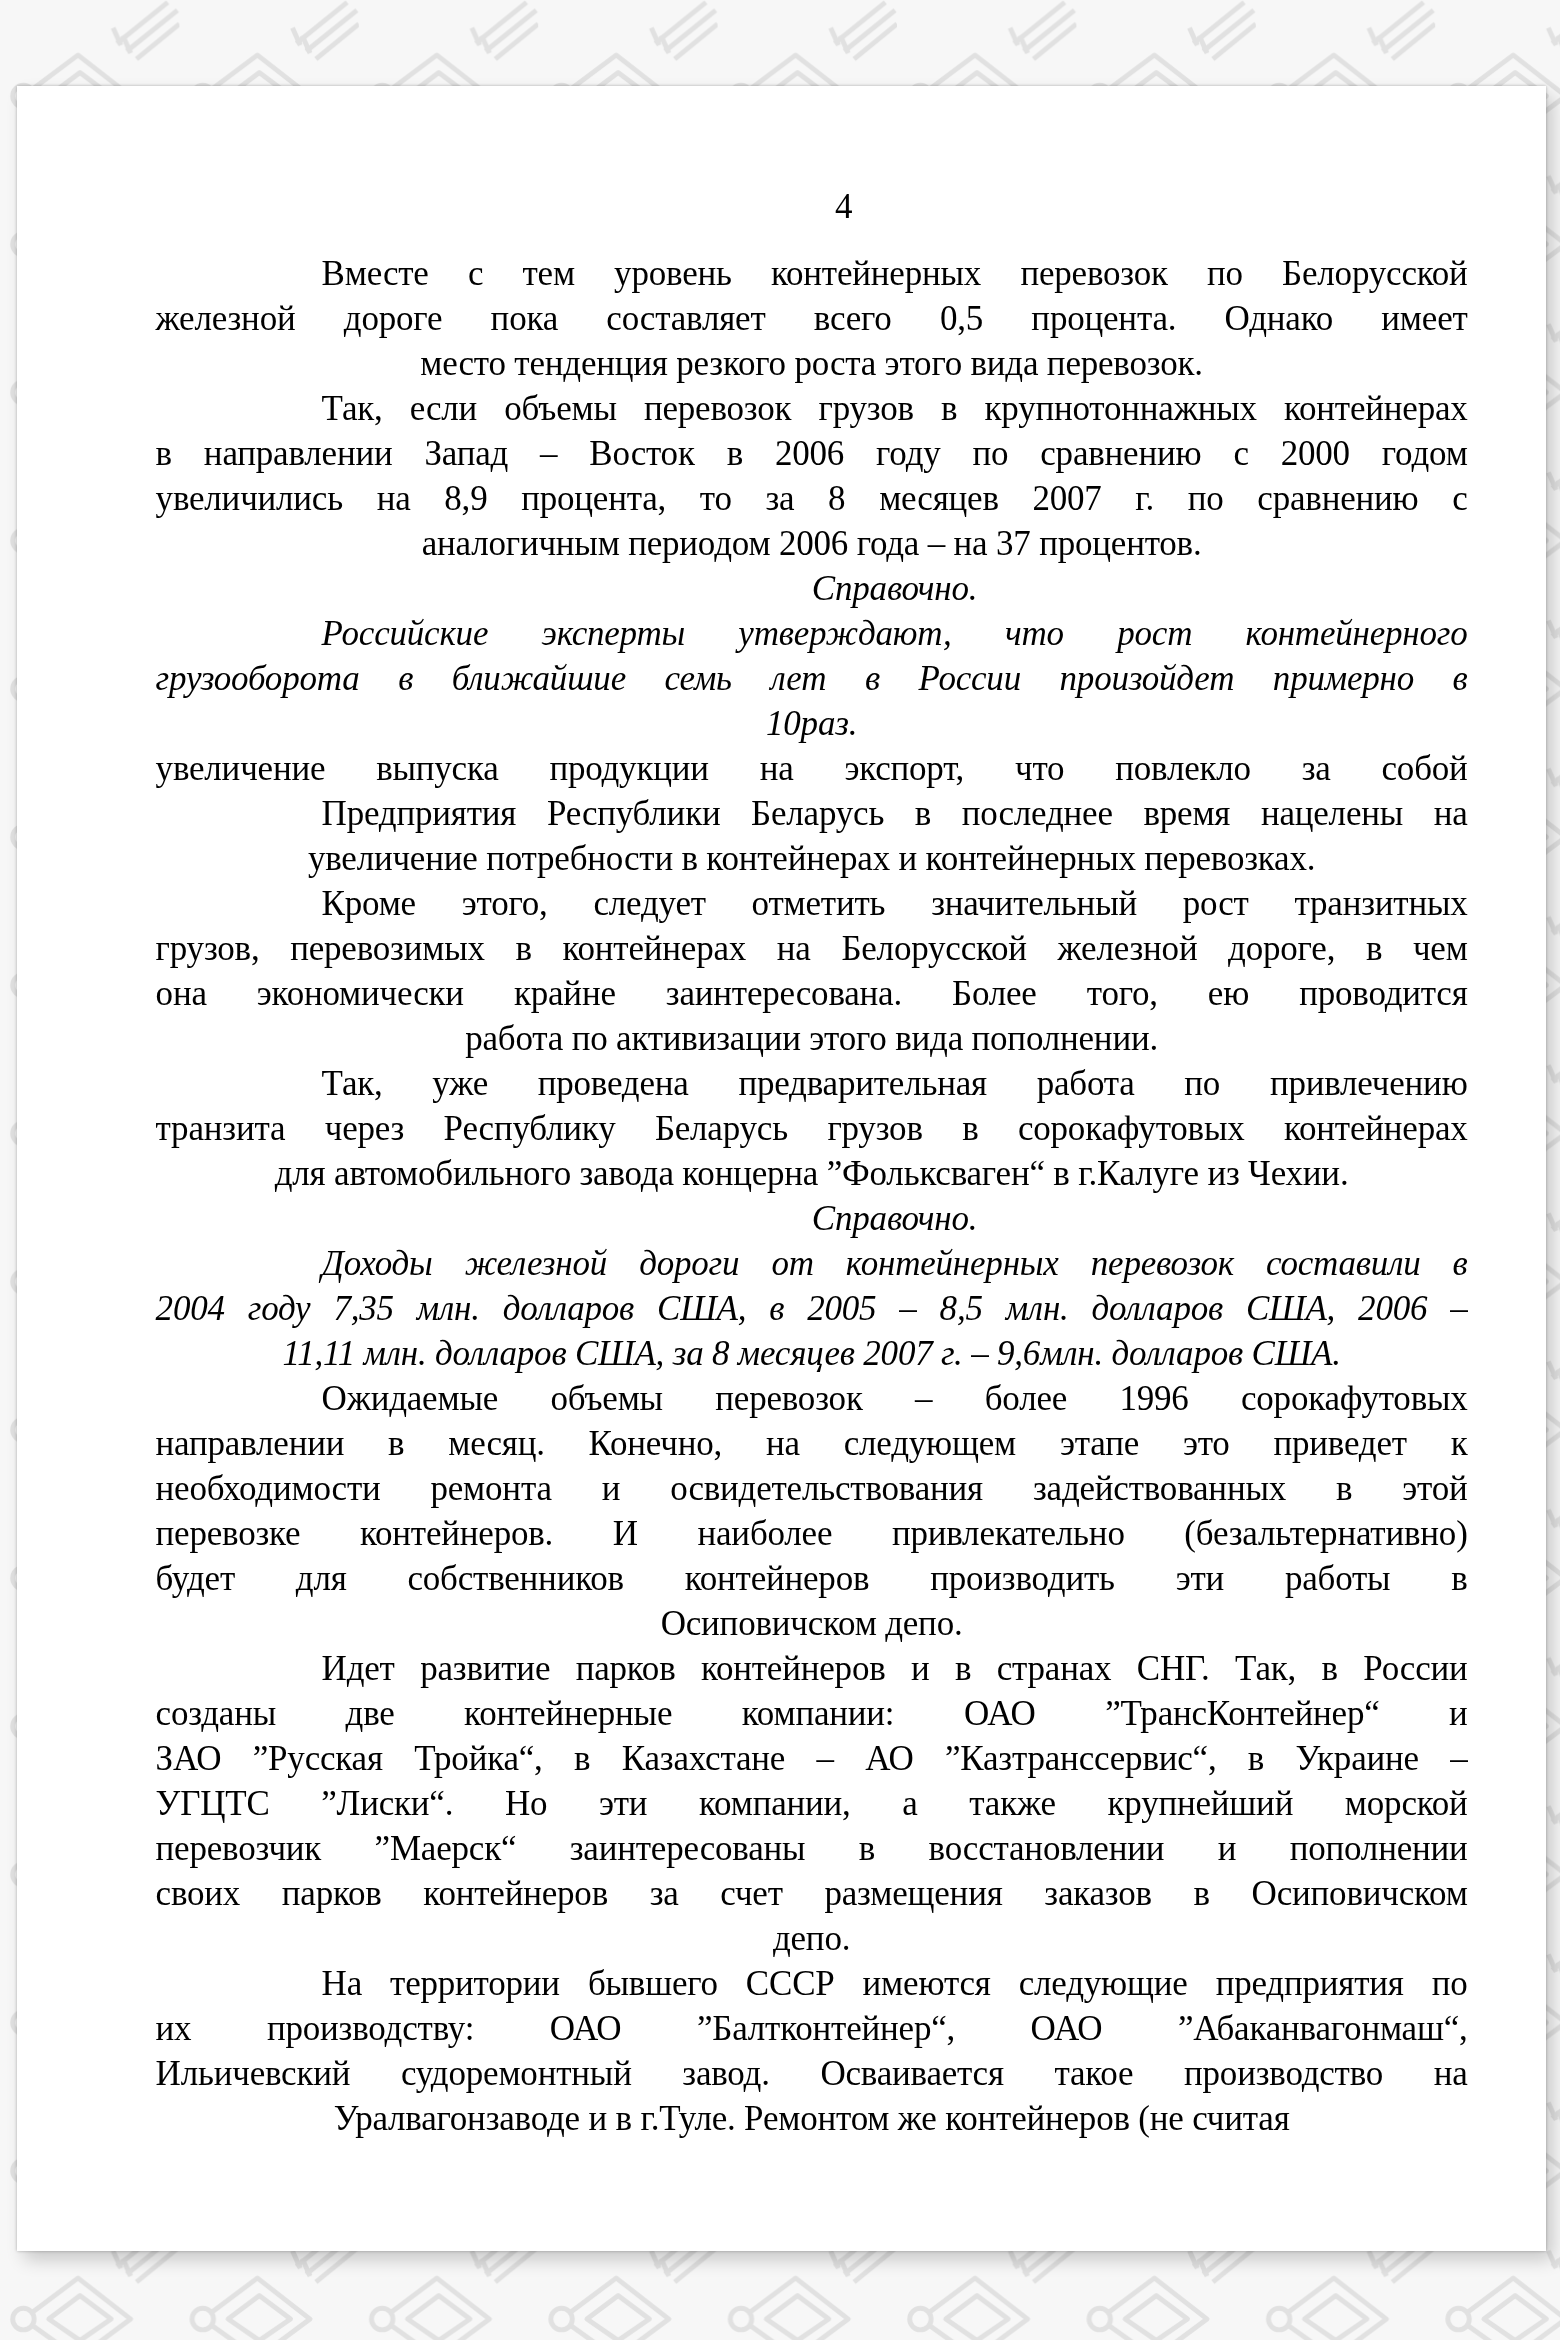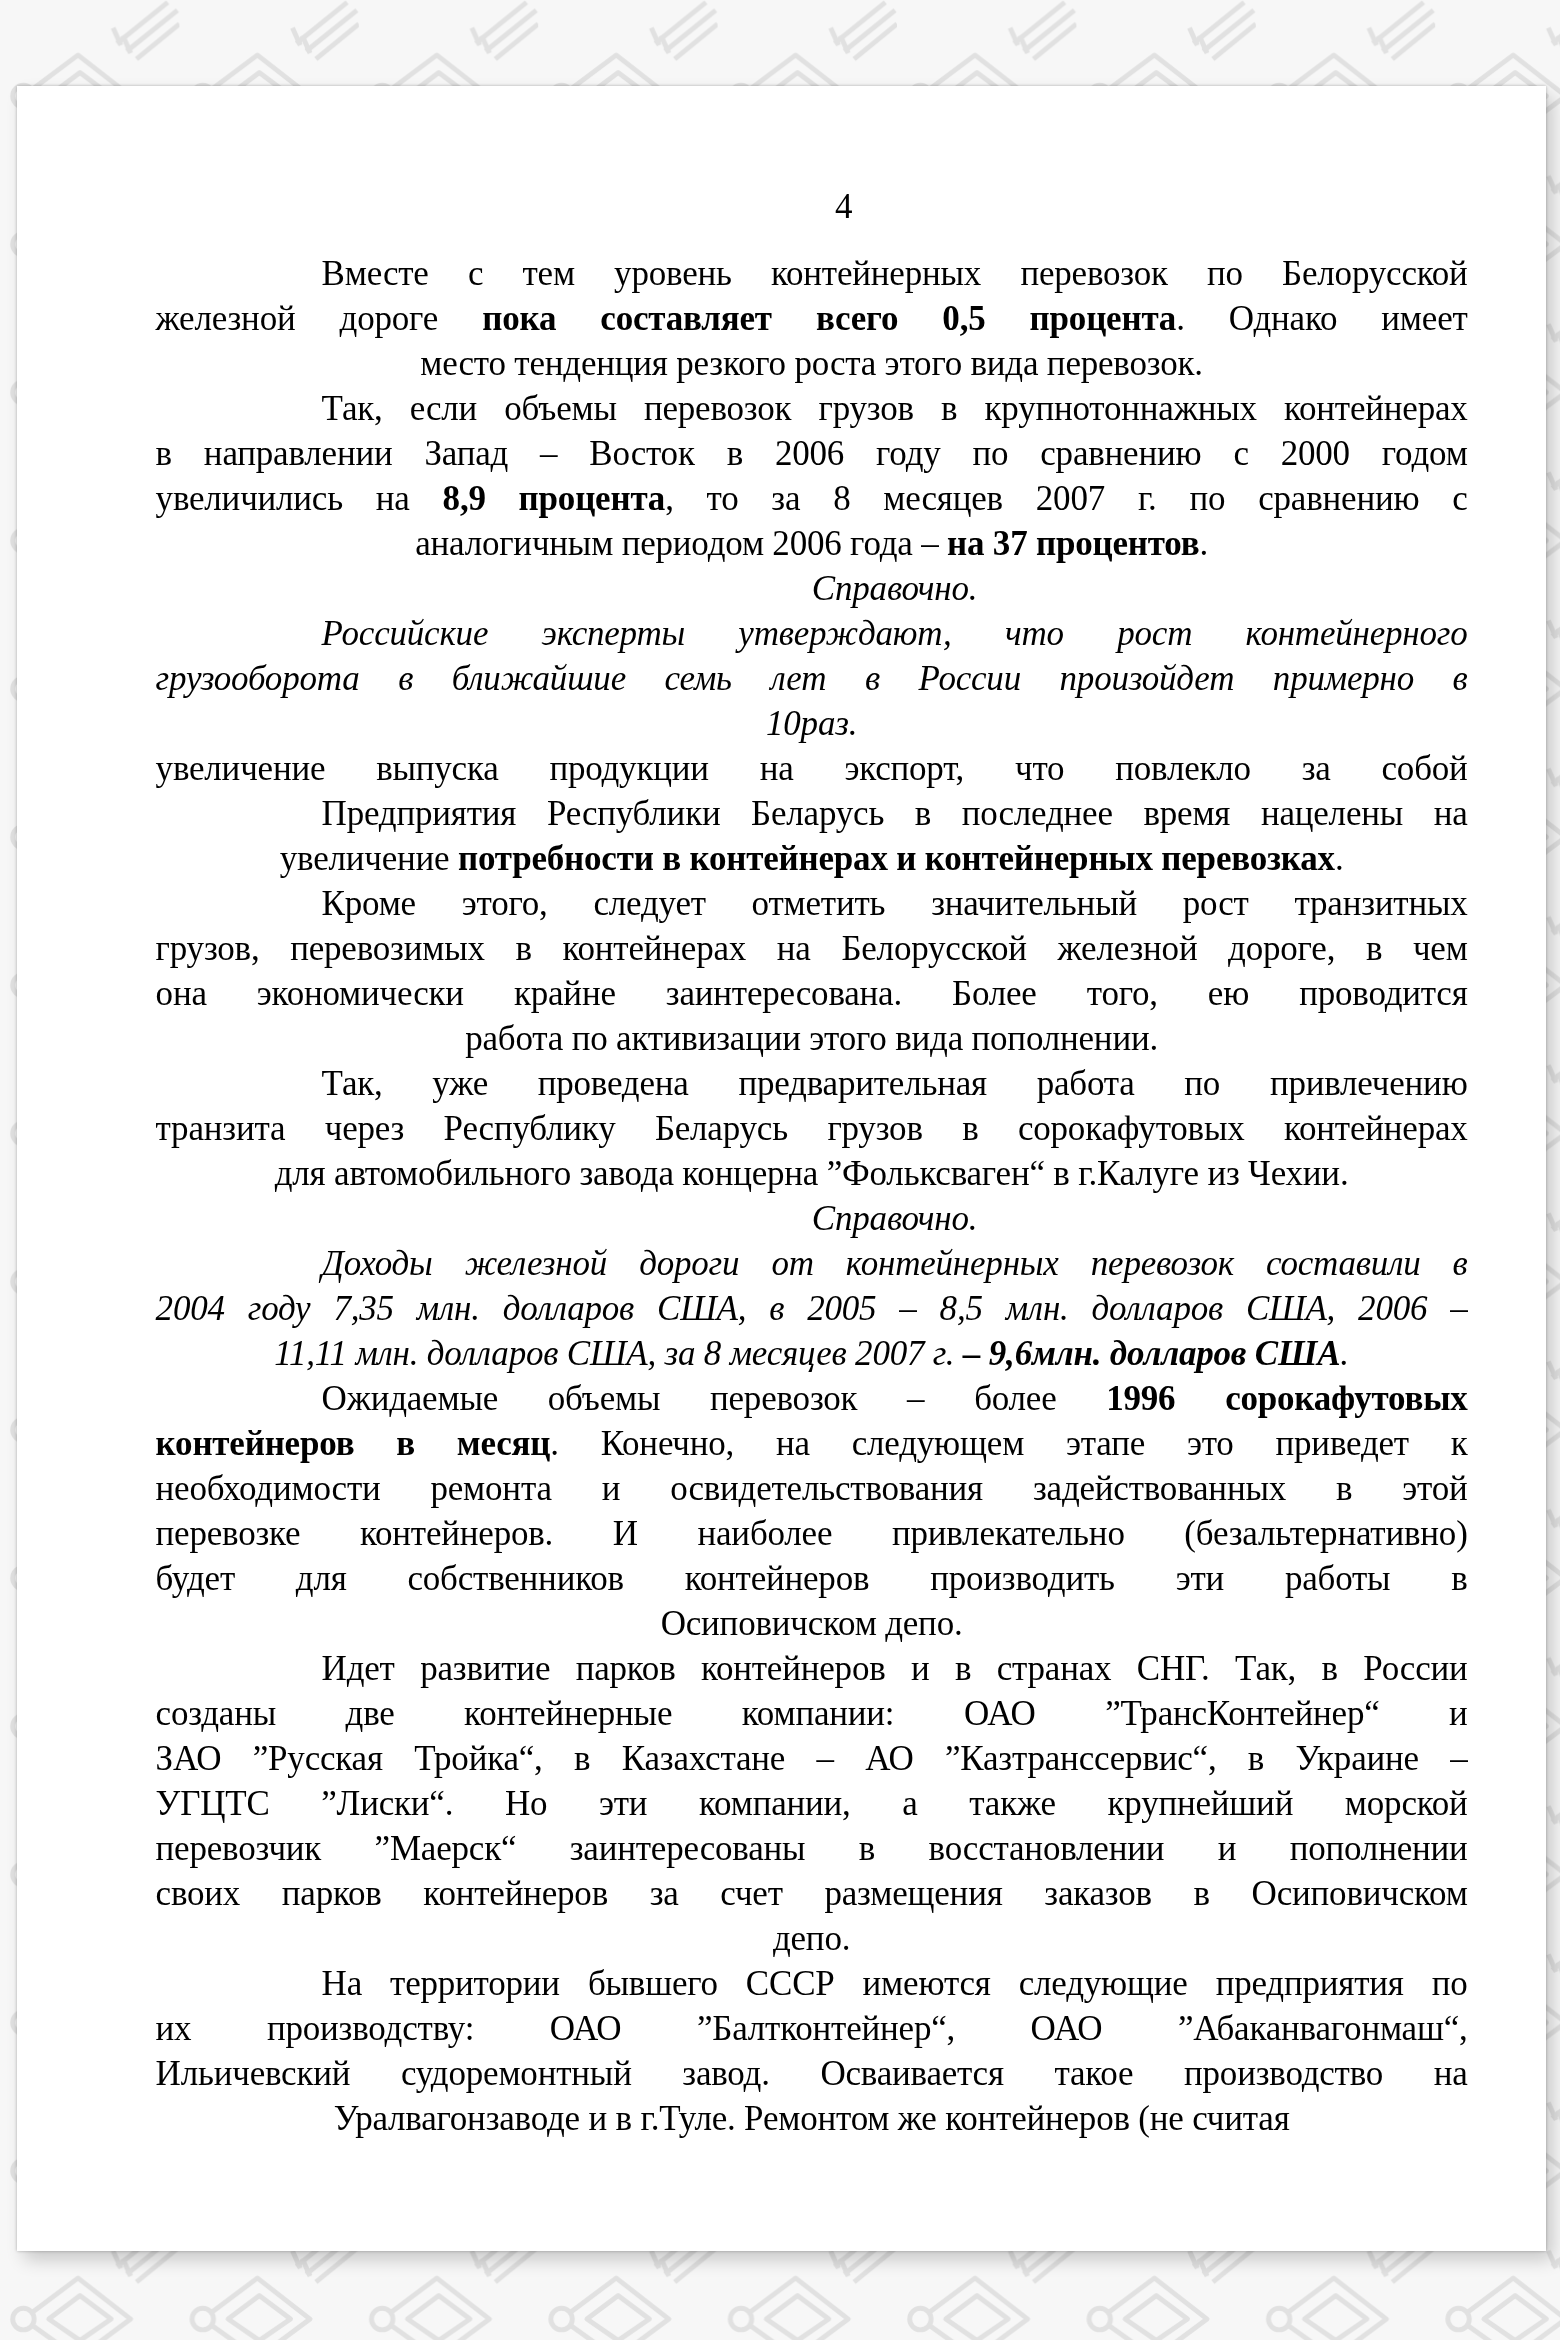--- a/index.html
+++ b/index.html
@@ -35,21 +35,21 @@
     text-align: center;
     position: relative;
     left: 32px;
     margin-bottom: 21.5px;
   }
   .para { margin: 0; }
   .para.italic { font-style: italic; }
   .line { text-align: center; }
   .line.just { text-align: justify; text-align-last: justify; }
   .line.first { text-indent: 166px; }
-  .bold { font-weight: bold; }
+  .bold { font-weight: normal; }
 </style>
 </head>
 <body>
 
 <svg class="pattern-bg" width="1560" height="2341" xmlns="http://www.w3.org/2000/svg" aria-hidden="true" viewBox="0 0 1600 2400">
   <defs>
     <pattern id="orn" width="184" height="152" patternUnits="userSpaceOnUse">
       <rect width="184" height="152" fill="#f7f7f7"></rect>
       <g stroke="#e1e1e1" stroke-width="5" fill="none" stroke-linejoin="round">
         <path d="M24,98 L80,56 L134,98 L80,138 Z"></path>
@@ -108,21 +108,21 @@
         <div class="para italic">
           <div class="line first"><span>Справочно.</span></div>
         </div>
         <div class="para italic">
           <div class="line first just"><span>Доходы железной дороги от контейнерных перевозок составили в</span></div>
           <div class="line just"><span>2004 году 7,35 млн. долларов США, в 2005 – 8,5 млн. долларов США, 2006 –</span></div>
           <div class="line"><span>11,11 млн. долларов США, за 8 месяцев 2007 г. </span><span class="bold">– 9,6млн. долларов США</span><span>.</span></div>
         </div>
         <div class="para">
           <div class="line first just"><span>Ожидаемые объемы перевозок – более </span><span class="bold">1996 сорокафутовых</span></div>
-          <div class="line just"><span class="bold">контейнеров в месяц</span><span>. Конечно, на следующем этапе это приведет к</span></div>
+          <div class="line just"><span class="bold">направлении в месяц</span><span>. Конечно, на следующем этапе это приведет к</span></div>
           <div class="line just"><span>необходимости ремонта и освидетельствования задействованных в этой</span></div>
           <div class="line just"><span>перевозке контейнеров. И наиболее привлекательно (безальтернативно)</span></div>
           <div class="line just"><span>будет для собственников контейнеров производить эти работы в</span></div>
           <div class="line"><span>Осиповичском депо.</span></div>
         </div>
         <div class="para">
           <div class="line first just"><span>Идет развитие парков контейнеров и в странах СНГ. Так, в России</span></div>
           <div class="line just"><span>созданы две контейнерные компании: ОАО ”ТрансКонтейнер“ и</span></div>
           <div class="line just"><span>ЗАО ”Русская Тройка“, в Казахстане – АО ”Казтранссервис“, в Украине –</span></div>
           <div class="line just"><span>УГЦТС ”Лиски“. Но эти компании, а также крупнейший морской</span></div>

